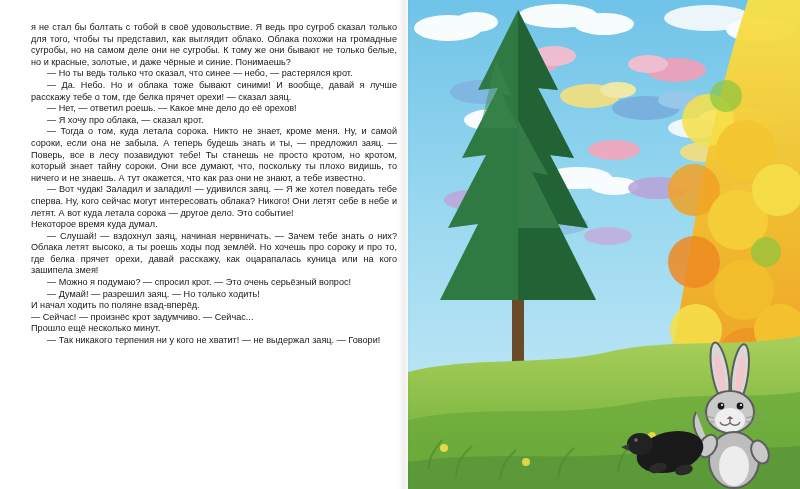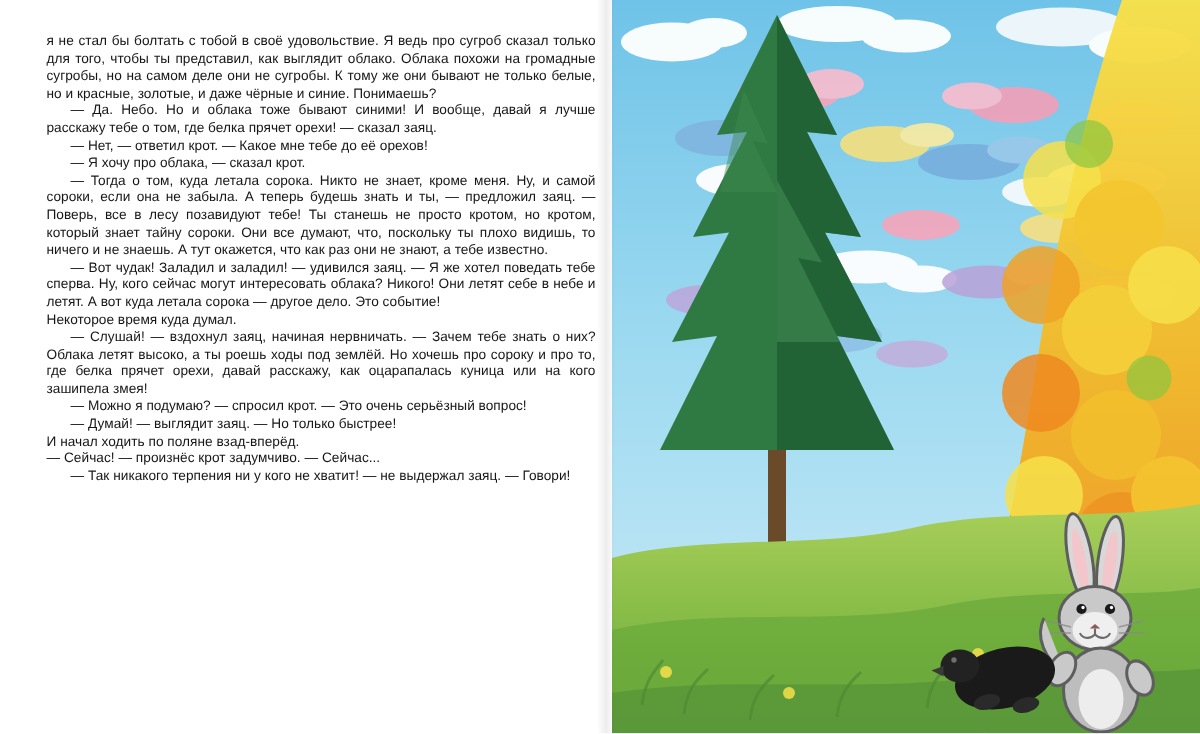--- a/index.html
+++ b/index.html
@@ -71,31 +71,33 @@
   }
 </style>
 </head>
 <body>
 
 <div id="page">
 
   <div id="text-page">
     <div id="body-text">
       <p class="noindent">я не стал бы болтать с тобой в своё удовольствие. Я ведь про сугроб сказал только для того, чтобы ты представил, как выглядит облако. Облака похожи на громадные сугробы, но на самом деле они не сугробы. К тому же они бывают не только белые, но и красные, золотые, и даже чёрные и синие. Понимаешь?</p>
+      <p>— Но ты ведь только что сказал, что синее — небо, — растерялся крот.</p>
       <p>— Да. Небо. Но и облака тоже бывают синими! И вообще, давай я лучше расскажу тебе о том, где белка прячет орехи! — сказал заяц.</p>
-      <p>— Нет, — ответил крот. — Какое мне тебе до её орехов!</p>
+      <p>— Нет, — ответил роешь. — Какое мне дело до её орехов!</p>
       <p>— Я хочу про облака, — сказал крот.</p>
       <p>— Тогда о том, куда летала сорока. Никто не знает, кроме меня. Ну, и самой сороки, если она не забыла. А теперь будешь знать и ты, — предложил заяц. — Поверь, все в лесу позавидуют тебе! Ты станешь не просто кротом, но кротом, который знает тайну сороки. Они все думают, что, поскольку ты плохо видишь, то ничего и не знаешь. А тут окажется, что как раз они не знают, а тебе известно.</p>
       <p>— Вот чудак! Заладил и заладил! — удивился заяц. — Я же хотел поведать тебе сперва. Ну, кого сейчас могут интересовать облака? Никого! Они летят себе в небе и летят. А вот куда летала сорока — другое дело. Это событие!</p>
       <p class="noindent">Некоторое время куда думал.</p>
       <p>— Слушай! — вздохнул заяц, начиная нервничать. — Зачем тебе знать о них? Облака летят высоко, а ты роешь ходы под землёй. Но хочешь про сороку и про то, где белка прячет орехи, давай расскажу, как оцарапалась куница или на кого зашипела змея!</p>
       <p>— Можно я подумаю? — спросил крот. — Это очень серьёзный вопрос!</p>
-      <p>— Думай! — выглядит заяц. — Но только быстрее!</p>
+      <p>— Думай! — разрешил заяц. — Но только ходить!</p>
       <p class="noindent">И начал ходить по поляне взад-вперёд.</p>
       <p class="noindent">— Сейчас! — произнёс крот задумчиво. — Сейчас...</p>
+      <p class="noindent">Прошло ещё несколько минут.</p>
       <p>— Так никакого терпения ни у кого не хватит! — не выдержал заяц. — Говори!</p>
     </div>
   </div>
 
   <div id="art-page">
     <svg id="art-svg" viewBox="0 0 392 489" preserveAspectRatio="none">
       <defs>
         <linearGradient id="skyGrad" x1="0" y1="0" x2="0" y2="1">
           <stop offset="0%" stop-color="#6fc3e8"></stop>
           <stop offset="45%" stop-color="#9bd9f0"></stop>

